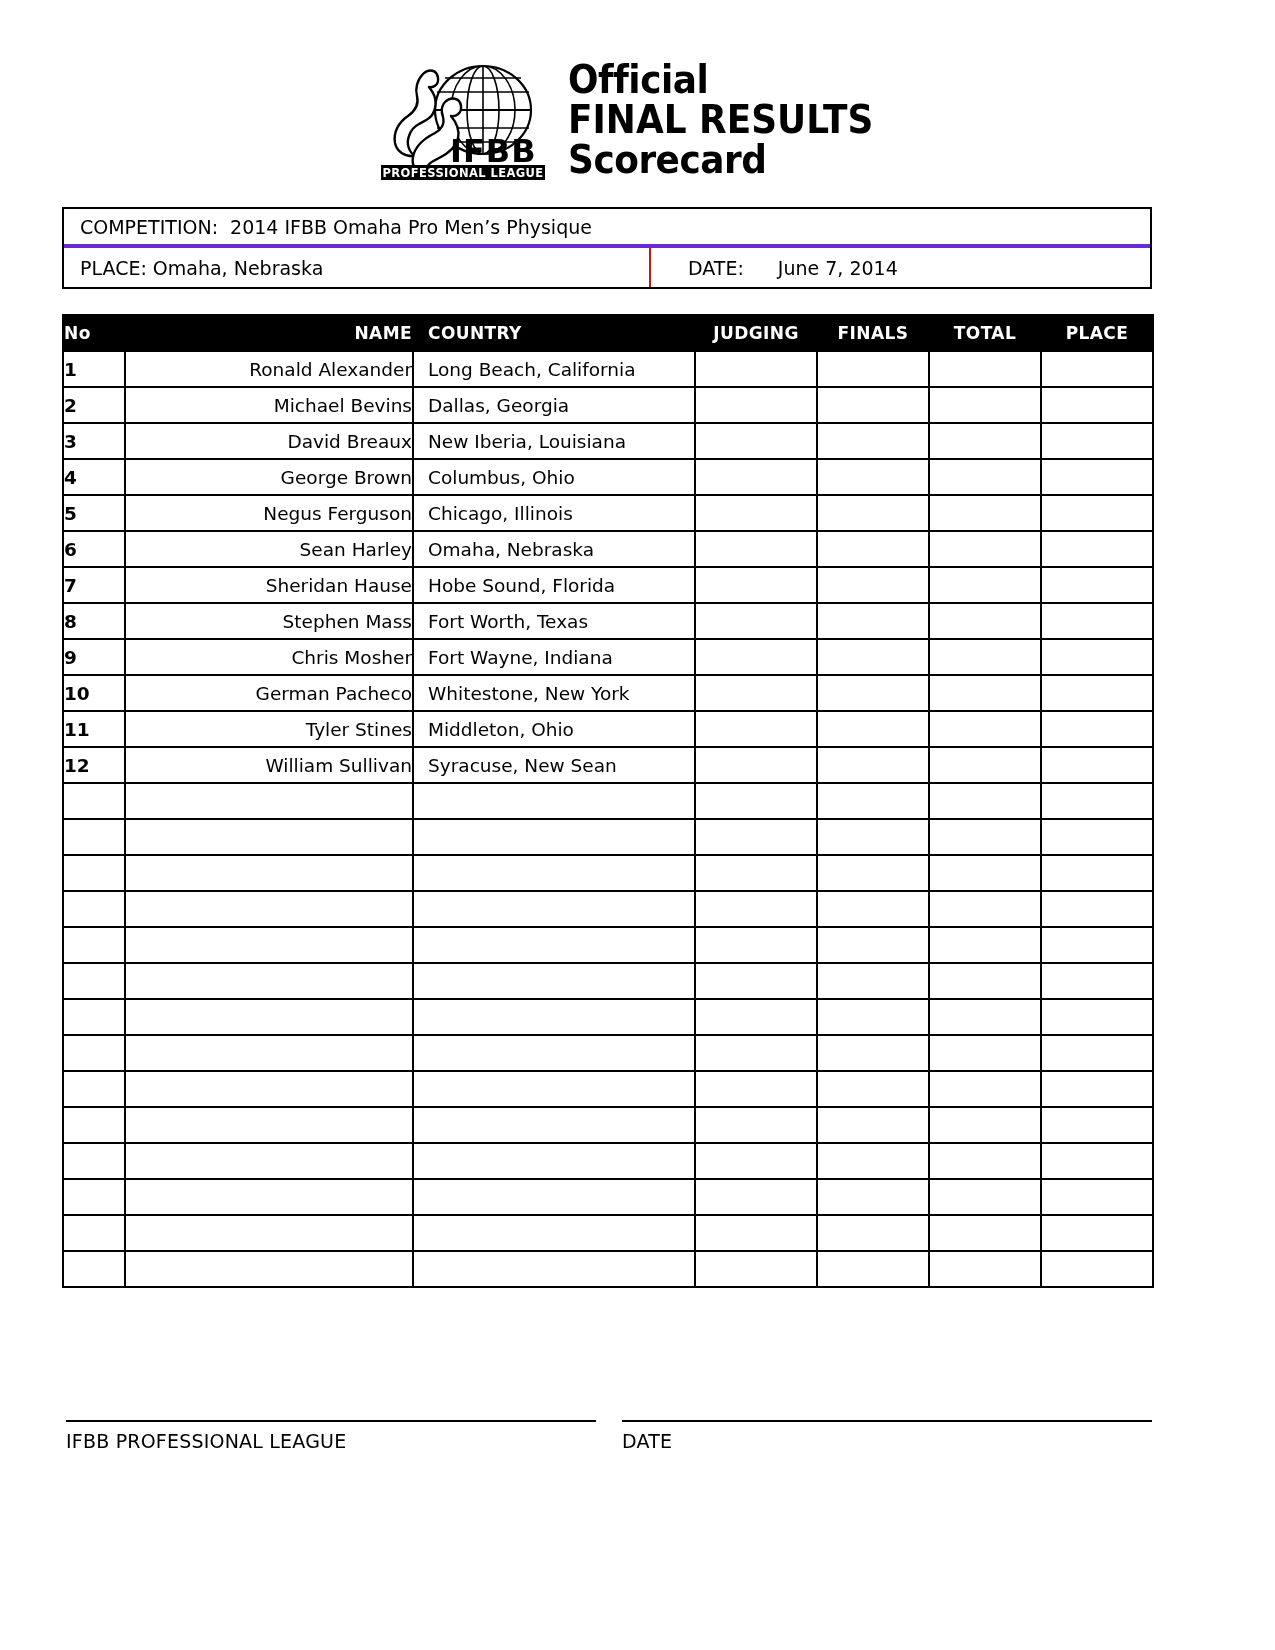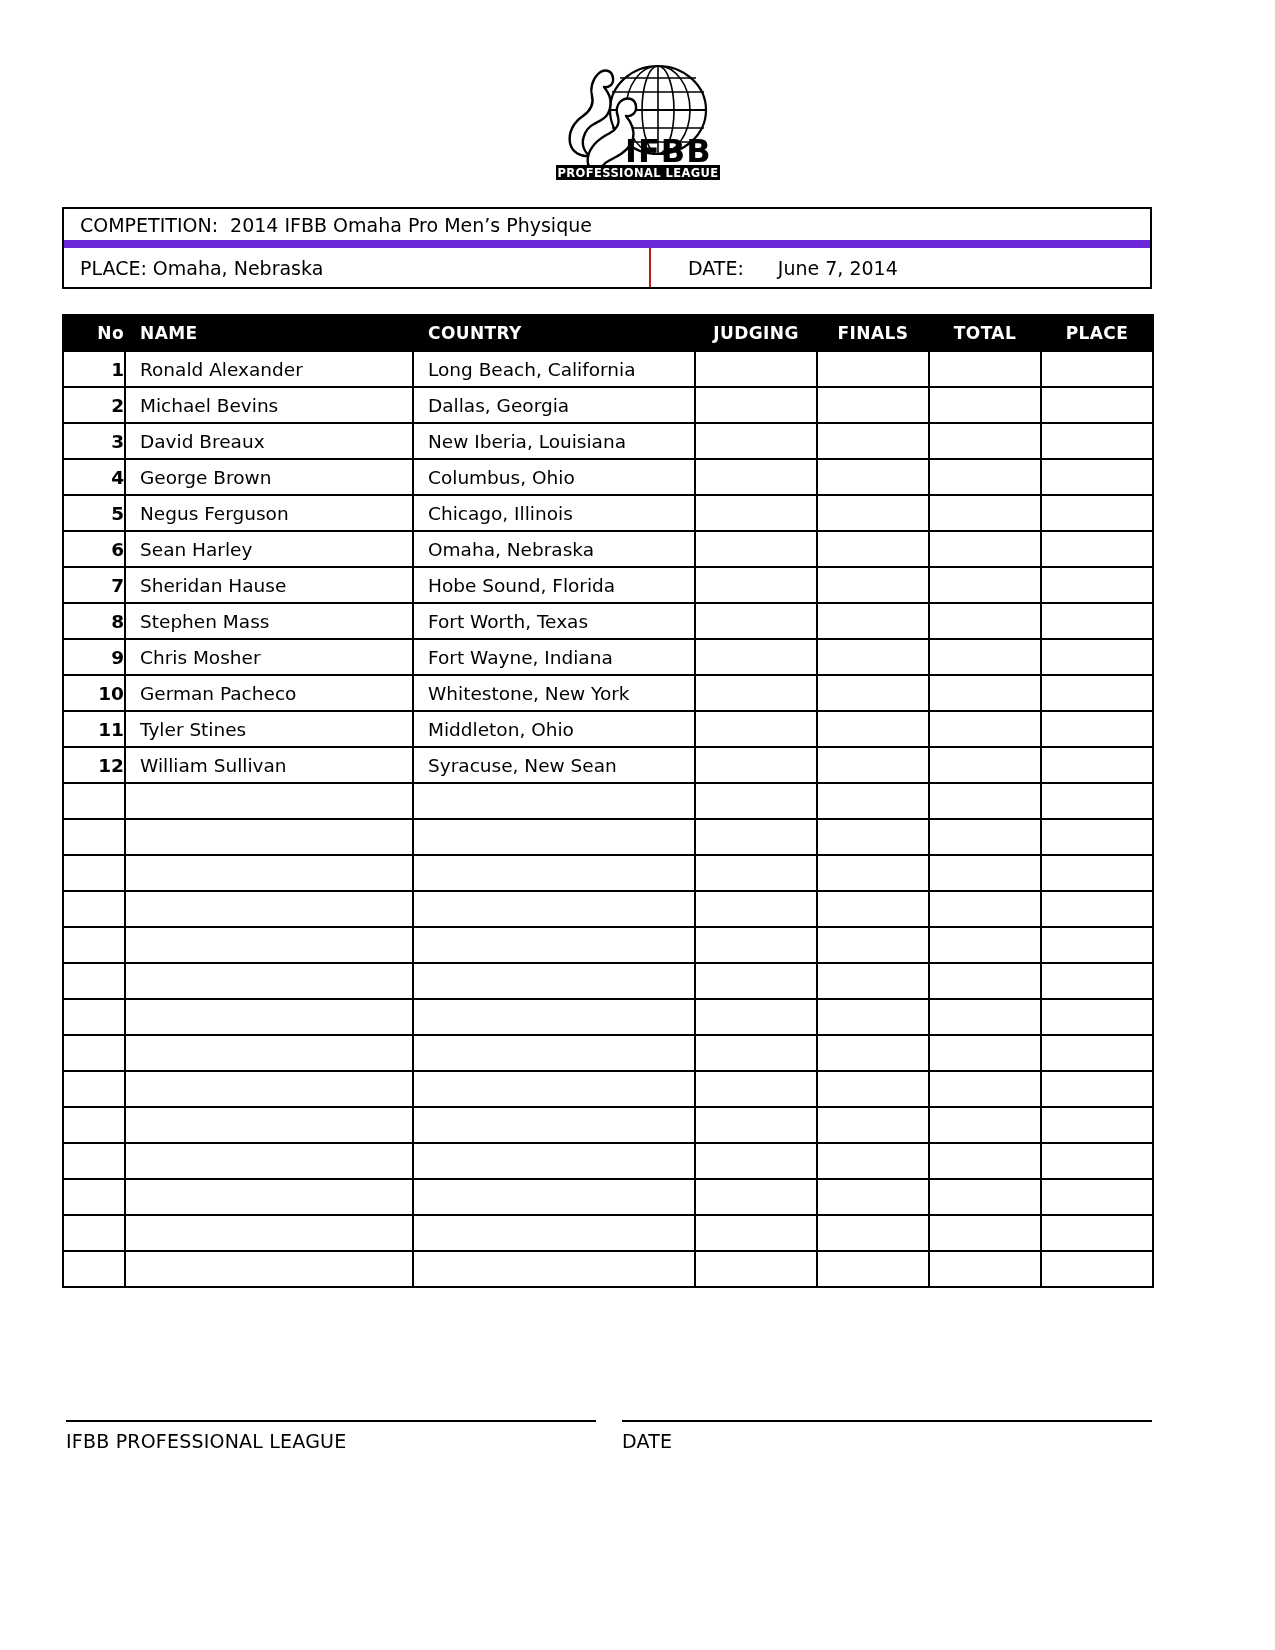--- a/index.html
+++ b/index.html
@@ -56,21 +56,21 @@
     width: 1090px;
     border: 2px solid #000;
     box-sizing: border-box;
   }
   .info-row {
     display: flex;
     height: 39px;
     box-sizing: border-box;
   }
   .info-row.first {
-    border-bottom: 8px solid #6d28d9;
+    border-bottom: 4px solid #6d28d9;
   }
   .info-cell {
     display: flex;
     align-items: center;
     padding-left: 16px;
     font-size: 19px;
     font-family: "DejaVu Sans", sans-serif;
     box-sizing: border-box;
     white-space: nowrap;
   }
@@ -102,22 +102,22 @@
     font-family: "DejaVu Sans", sans-serif;
     letter-spacing: 0.4px;
     border-color: #000;
   }
   .score-table tbody td {
     height: 36px;
     font-size: 18.5px;
     font-family: "DejaVu Sans", sans-serif;
     vertical-align: middle;
   }
-  .col-no     { width: 62px;  text-align: right; font-weight: bold; font-size: 18px; }
-  .col-name   { width: 288px; text-align: left;   padding-left: 14px !important; }
+  .col-no     { width: 62px;  text-align: left; font-weight: bold; font-size: 18px; }
+  .col-name   { width: 288px; text-align: right;   padding-left: 14px !important; }
   .col-country{ width: 282px; text-align: left;   padding-left: 14px !important; }
   .col-judging{ width: 122px; }
   .col-finals { width: 112px; text-align: center; }
   .col-total  { width: 112px; }
   .col-place  { width: 112px; }
 
   
   .footer {
     position: absolute;
     left: 62px;
@@ -172,20 +172,25 @@
                C42 115 36 108 38 99 C40 88 50 80 60 75
                C66 72 70 66 68 59 C66 53 66 48 70 44 Z" fill="#ffffff" stroke="#000" stroke-width="2.4" stroke-linejoin="round"></path>
 
       <text x="75" y="104" font-family="DejaVu Sans, sans-serif" font-size="32" font-weight="bold" fill="#000" letter-spacing="1">IFBB</text>
 
       <rect x="6" y="107" width="164" height="15" fill="#000"></rect>
       <text x="88" y="119" font-family="DejaVu Sans, sans-serif" font-size="11.5" font-weight="bold" fill="#ffffff" text-anchor="middle" letter-spacing="0.4">PROFESSIONAL LEAGUE</text>
     </svg>
   </div>
 
+  <div class="title-block">
+    <div class="title-line title-1">Official</div>
+    <div class="title-line title-2">FINAL RESULTS</div>
+    <div class="title-line title-3">Scorecard</div>
+  </div>
 </div>
 
 <div class="info-box">
   <div class="info-row first">
     <div class="info-cell wide">
       <span>COMPETITION:</span>
       <span style="display:inline-block;width:12px"></span>
       <span>2014 IFBB Omaha Pro Men’s Physique</span>
     </div>
   </div>

